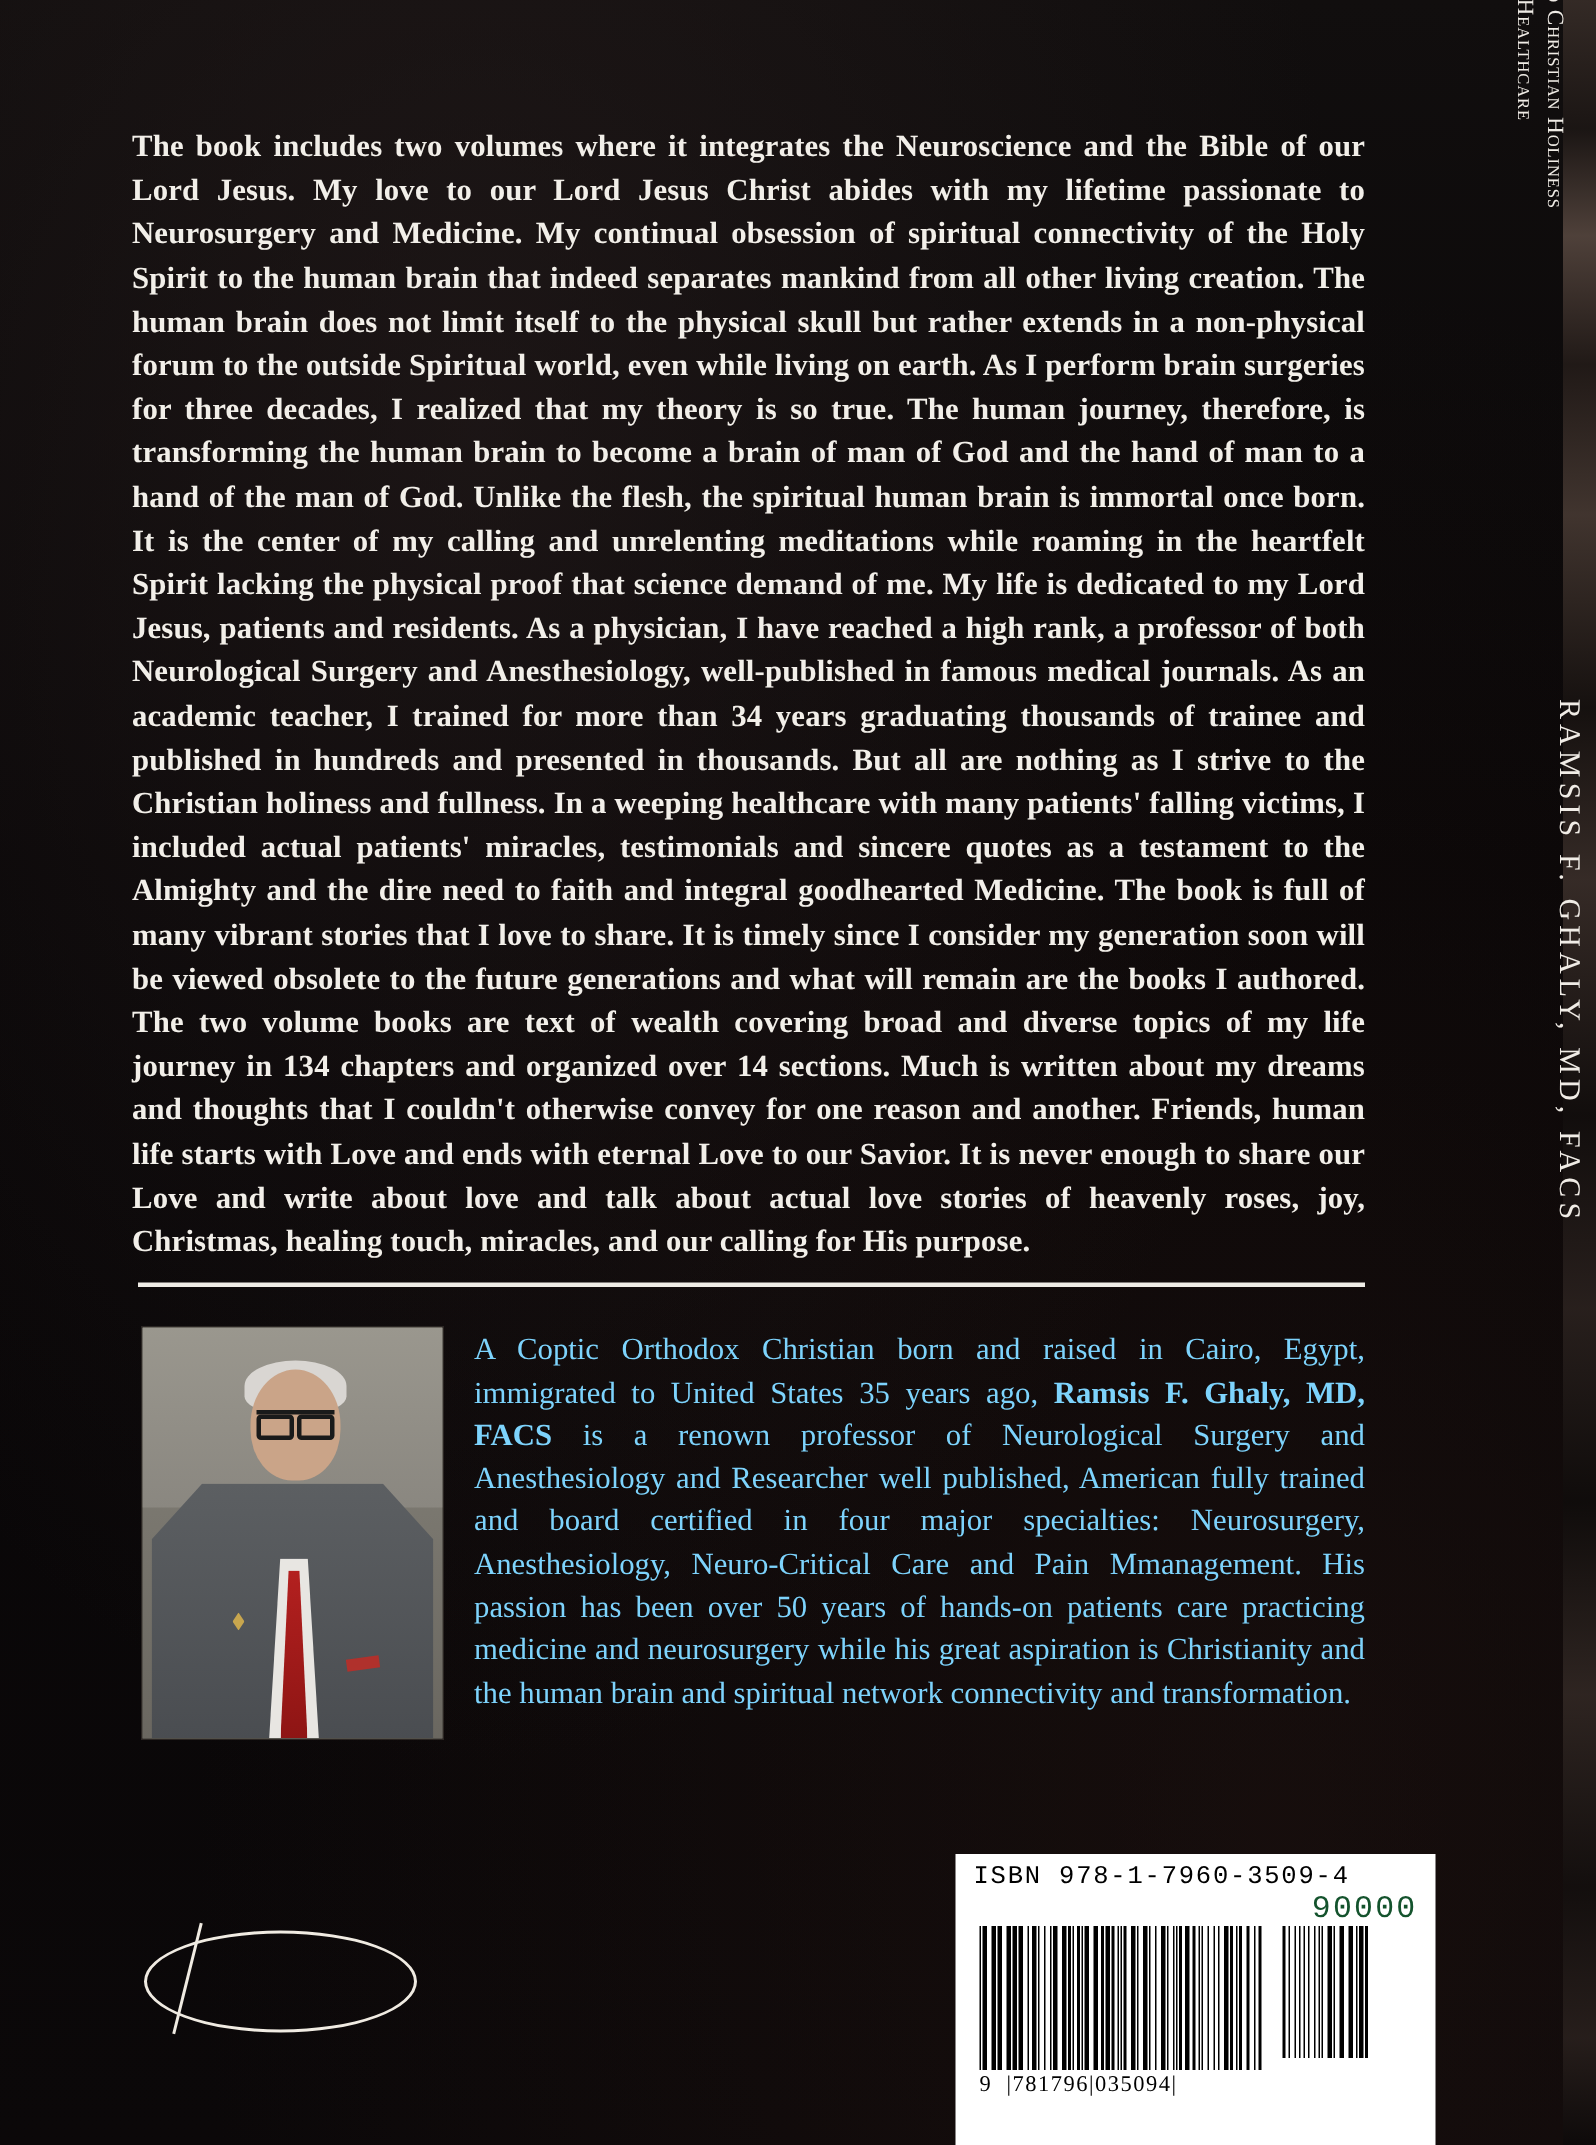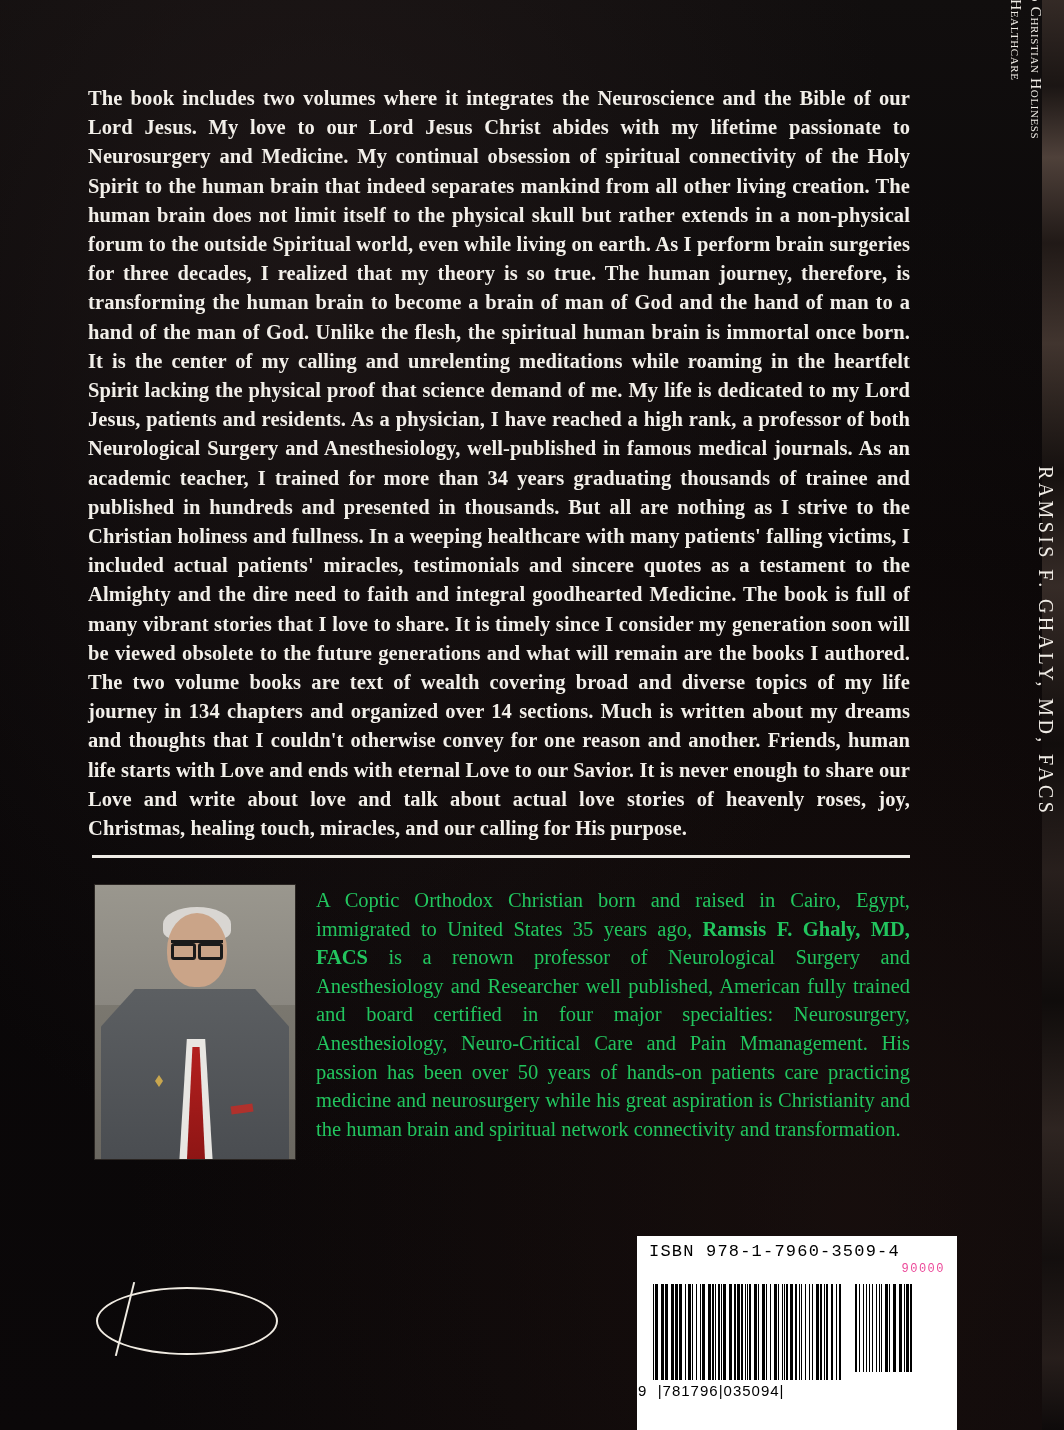--- a/index.html
+++ b/index.html
@@ -152,21 +152,21 @@
     width: 8px; height: 12px;
     background: #c8a64e;
     clip-path: polygon(50% 0%, 100% 50%, 50% 100%, 0% 50%);
   }
 
   .bio-text {
     position: absolute;
     left: 316px;
     top: 886px;
     width: 594px;
-    color: #22c55e;
+    color: #7dd3fc;
     font-size: 20.5px;
     line-height: 28.6px;
     text-align: justify;
     text-justify: inter-word;
   }
   .bio-text b { font-weight: 700; }
 
   
   .spine-tagline {
     position: absolute;
@@ -252,23 +252,23 @@
     top: 6px;
     color: #000;
     font-family: "Liberation Mono", monospace;
     font-size: 17px;
     letter-spacing: 1.2px;
   }
   .ean5-text {
     position: absolute;
     right: 12px;
     top: 26px;
-    color: #ec4899;
+    color: #14532d;
     font-family: "Liberation Mono", monospace;
-    font-size: 12px;
+    font-size: 21px;
     letter-spacing: 1.5px;
   }
   .bars-main {
     position: absolute;
     left: 16px;
     top: 48px;
     width: 192px;
     height: 96px;
   }
   .bars-addon {
@@ -279,25 +279,25 @@
     height: 88px;
   }
   .bar {
     position: absolute;
     top: 0;
     background: #000;
     height: 100%;
   }
   .digits-bottom {
     position: absolute;
-    left: 1px;
+    left: 16px;
     top: 146px;
     width: 196px;
     color: #000;
-    font-family: Liberation Sans, sans-serif;
+    font-family: Liberation Serif, serif;
     font-size: 15px;
     letter-spacing: 1px;
   }
 </style>
 </head>
 <body>
 
 <div id="page">
 
   <div class="edge-texture"></div>

